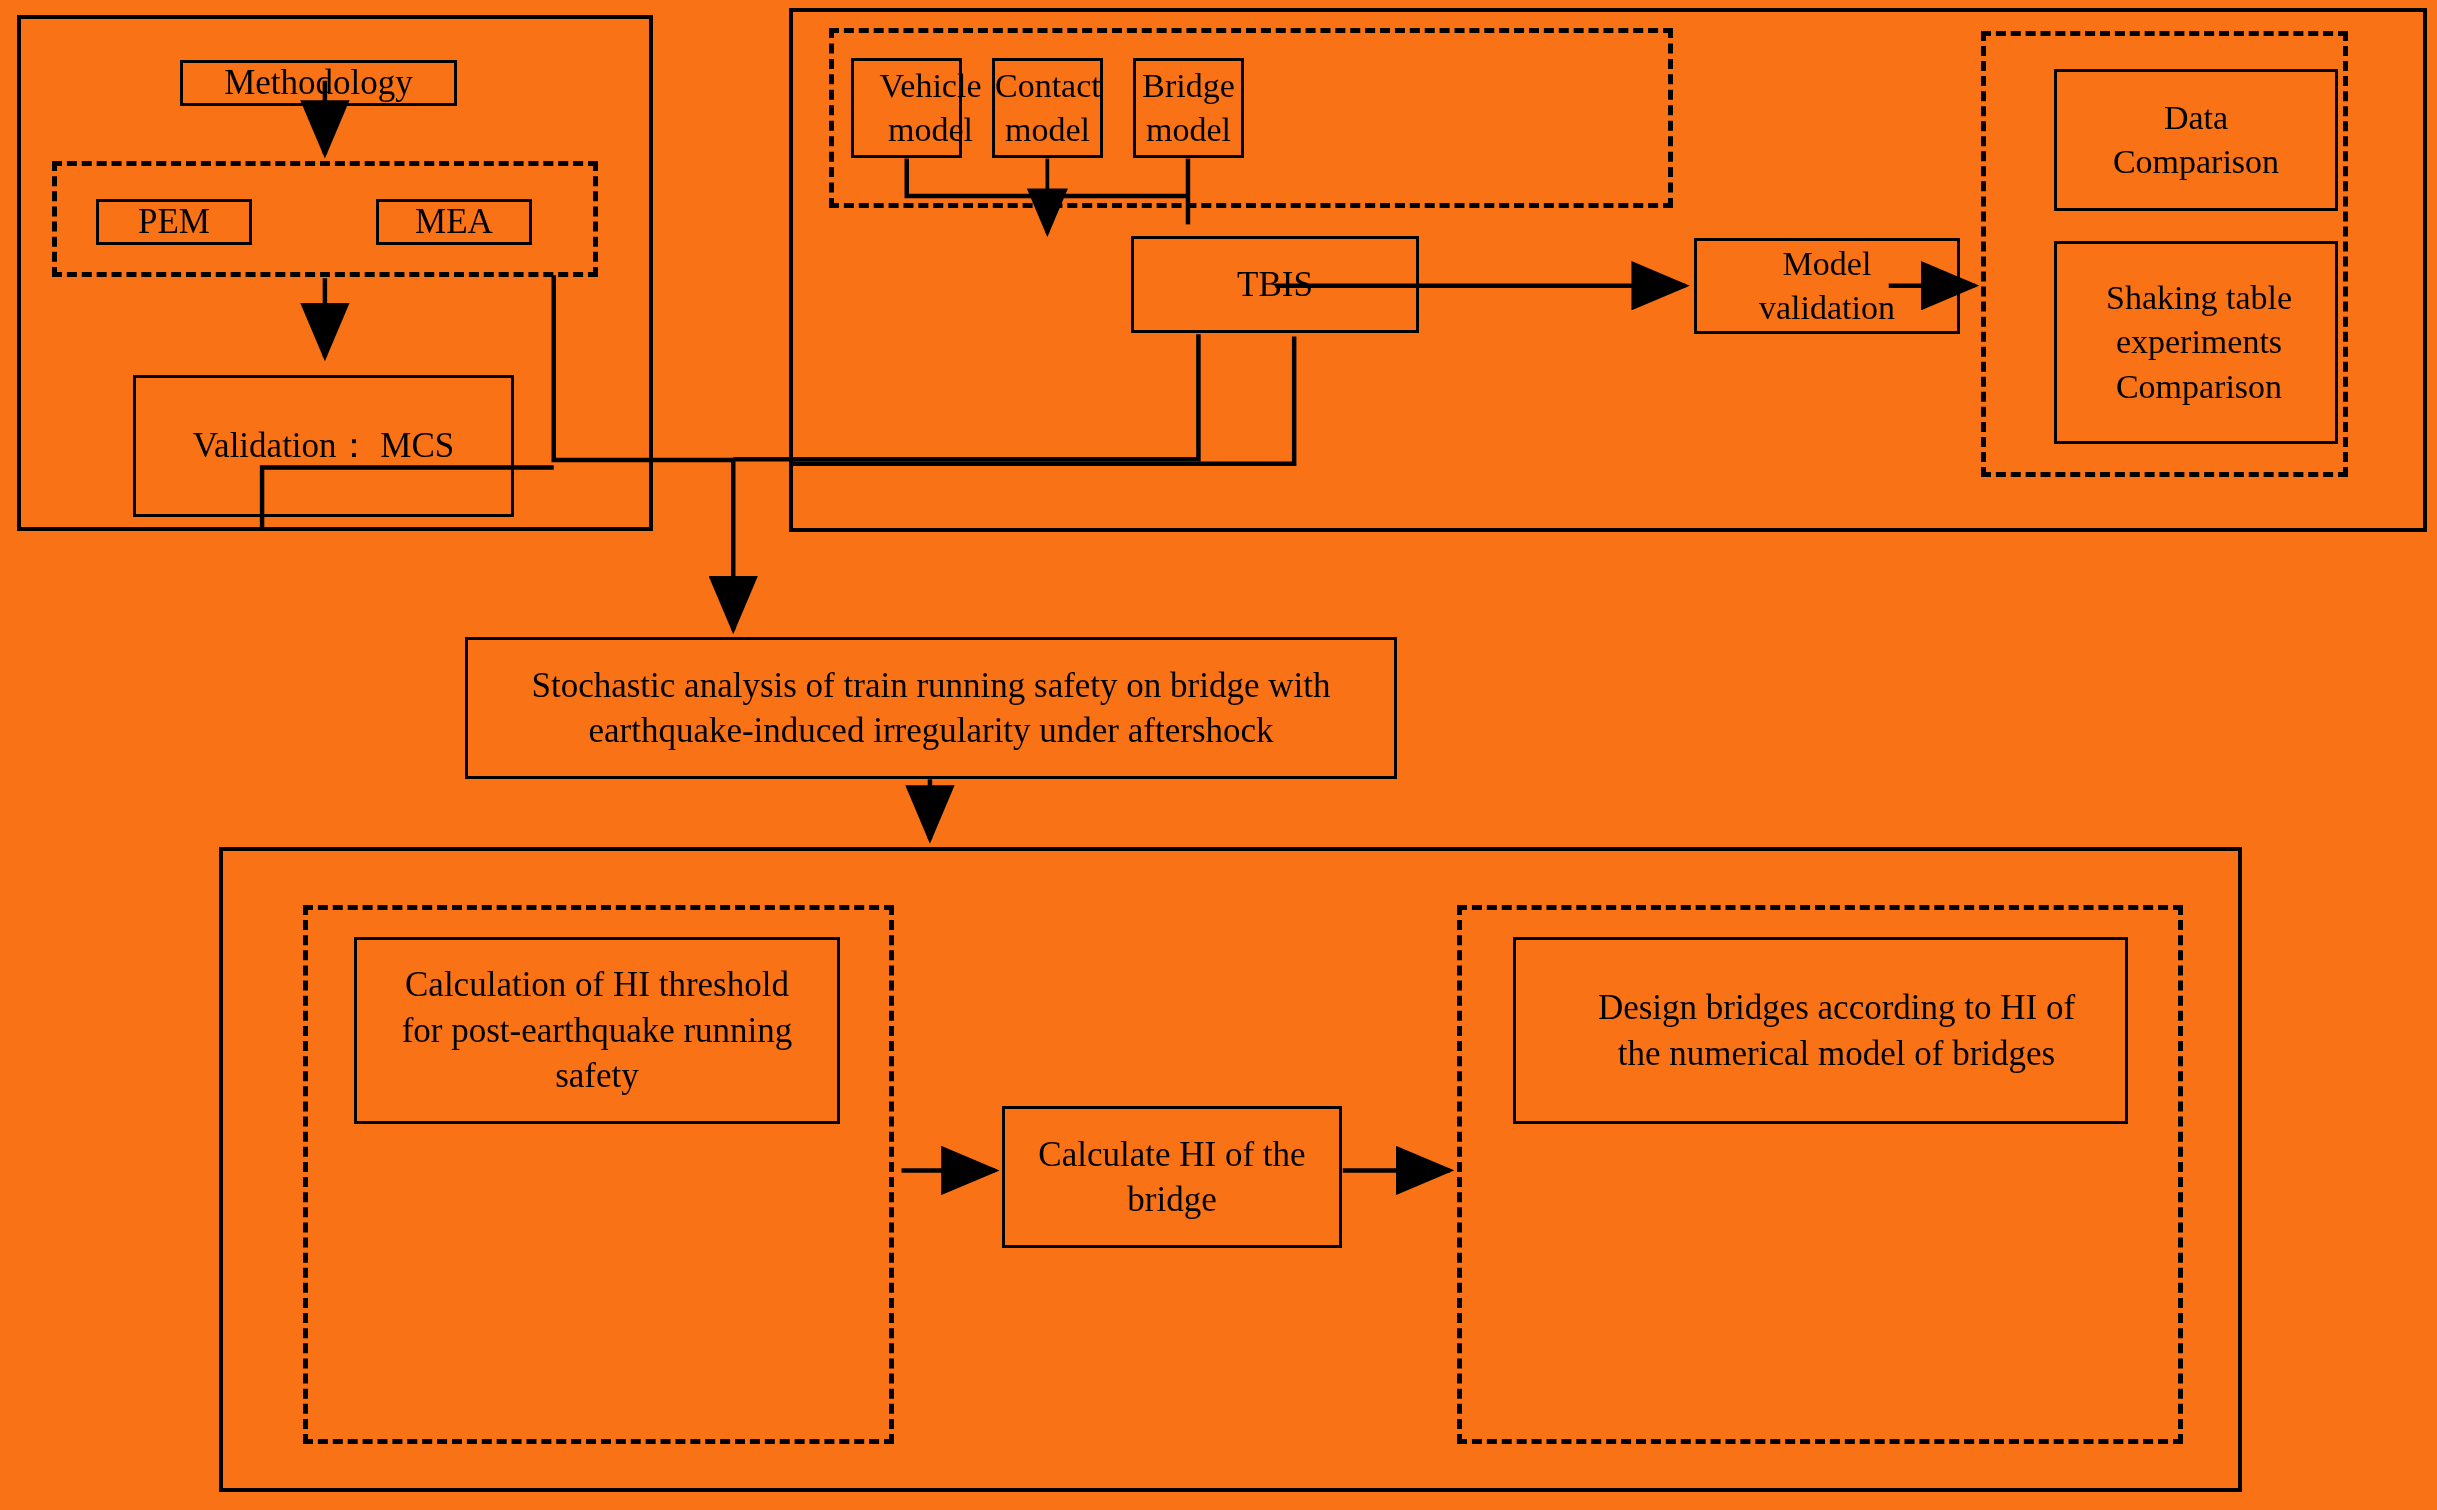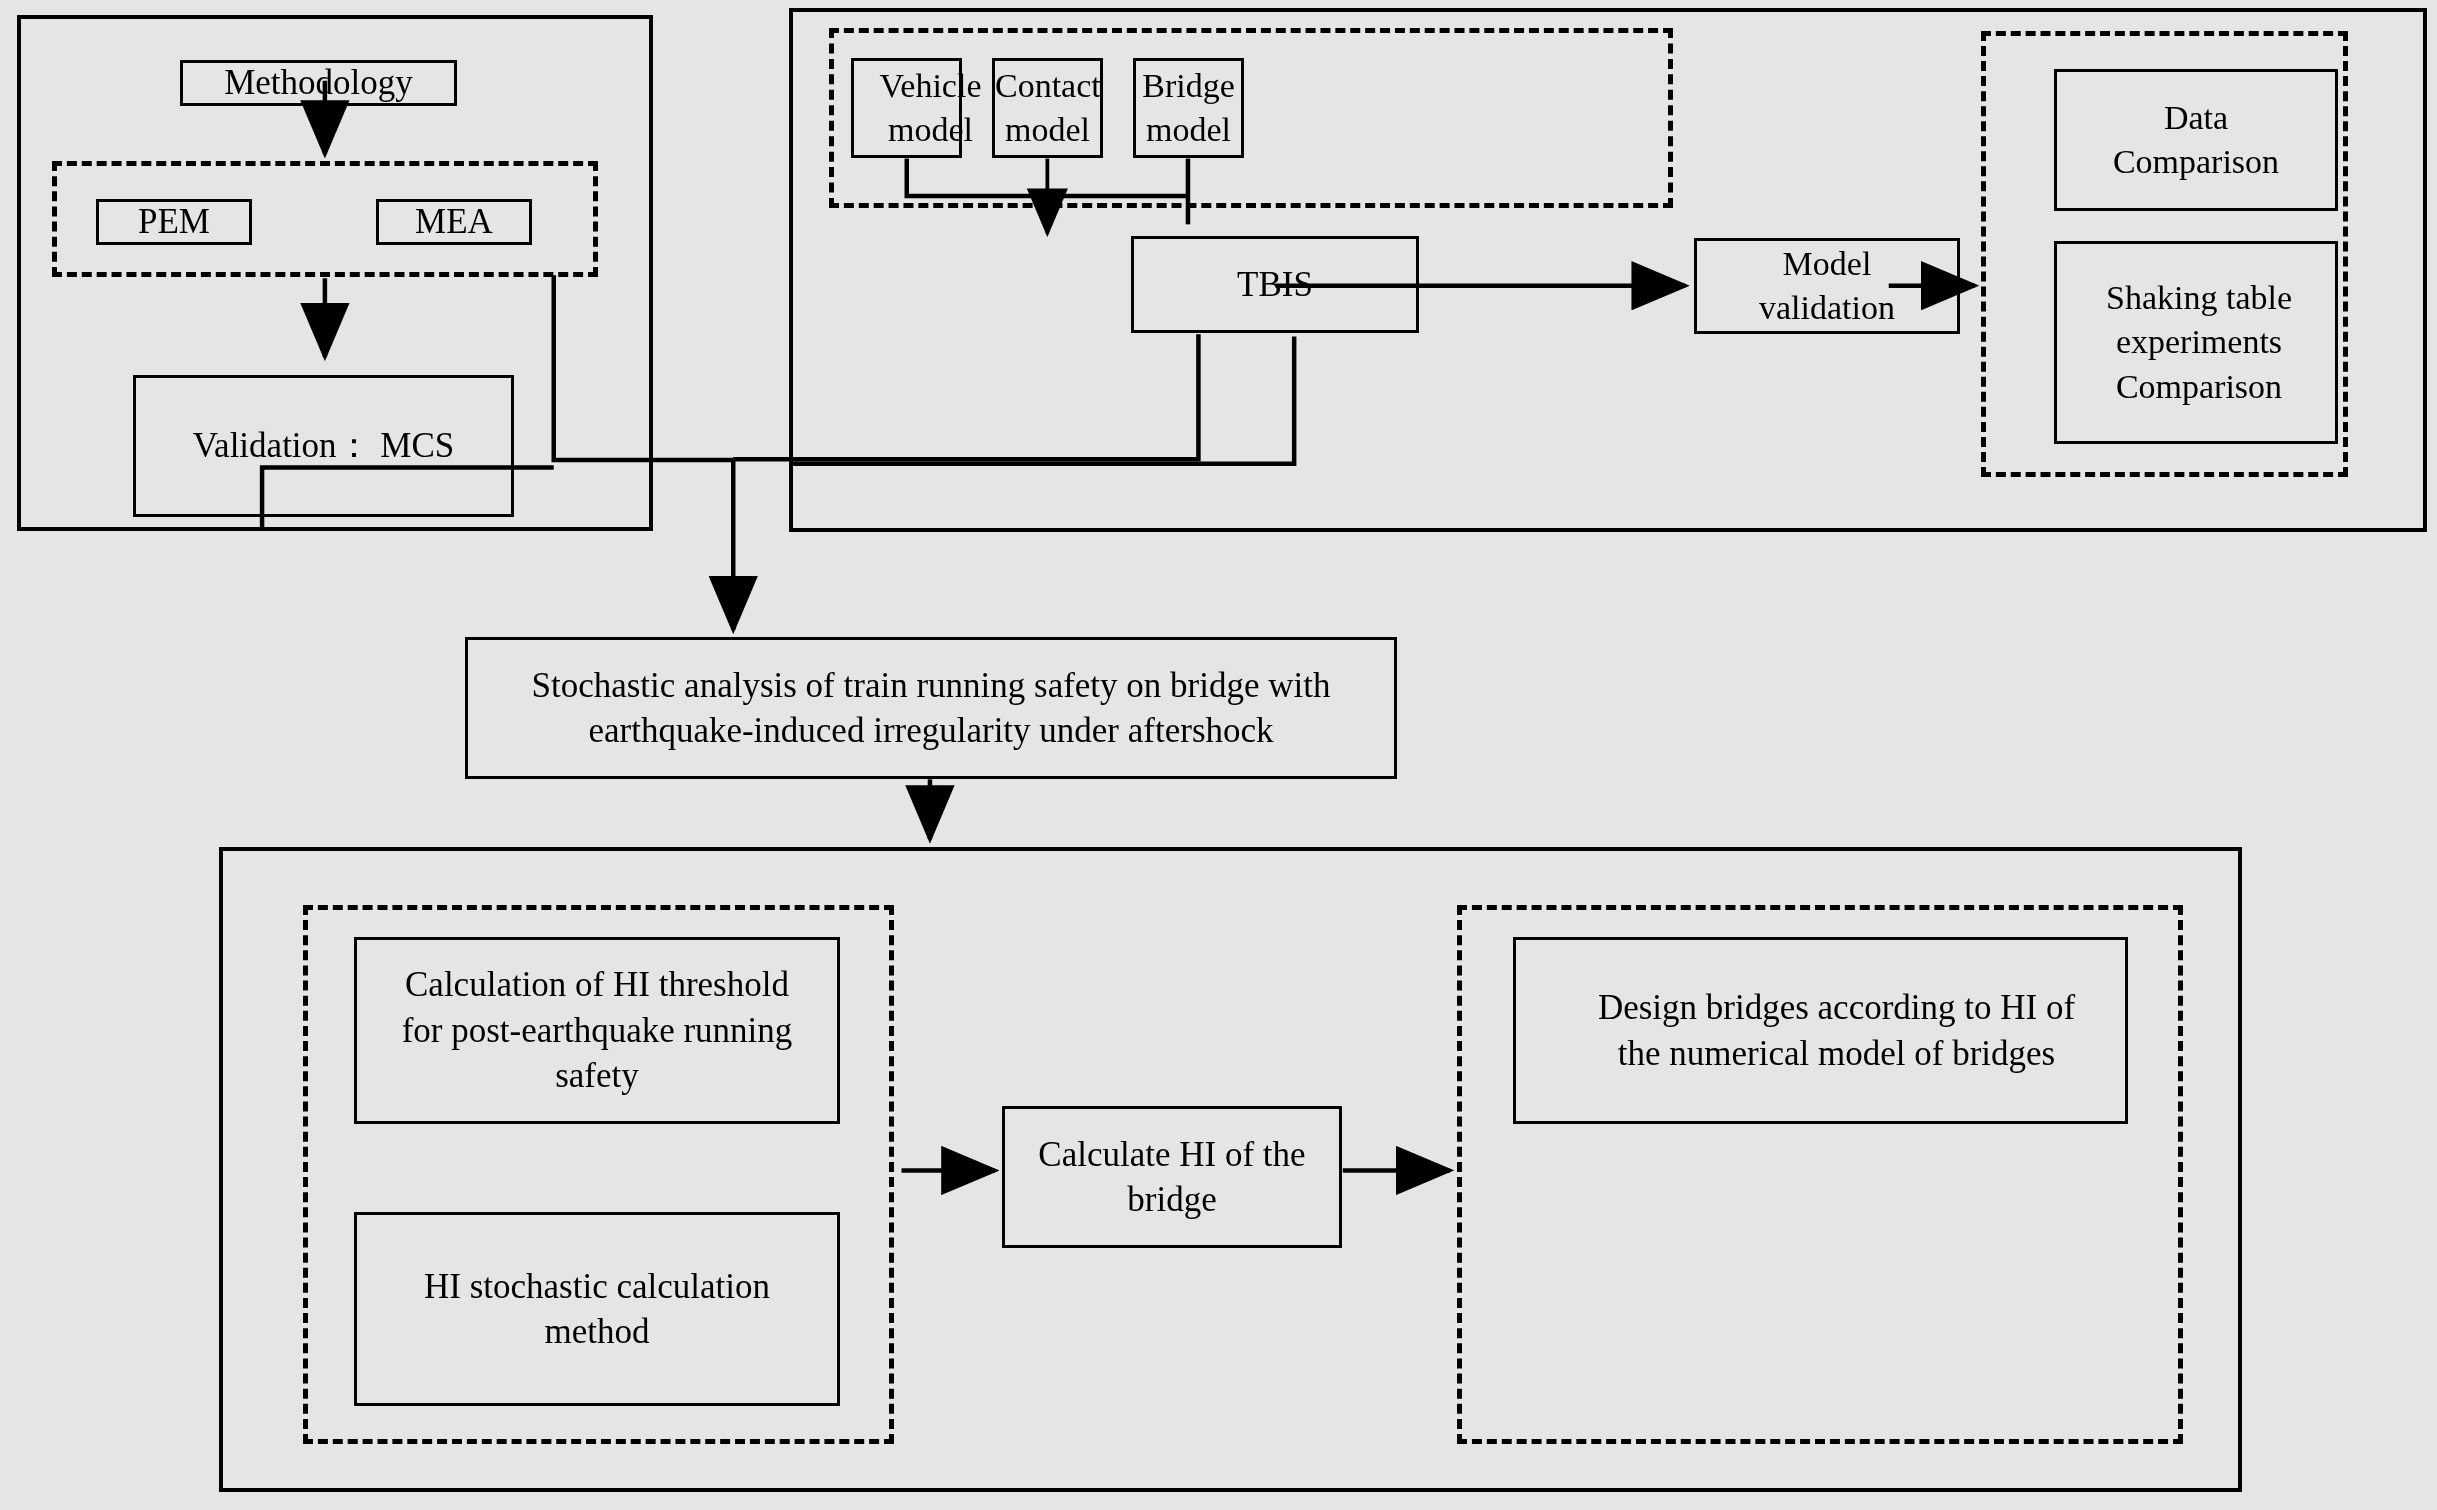--- a/index.html
+++ b/index.html
@@ -4,21 +4,21 @@
 <style>
   html, body {
     margin: 0;
     padding: 0;
     background: #ffffff;
   }
   #root {
     position: relative;
     width: 2438px;
     height: 1510px;
-    background: #e5e5e5;
+    background: #f97316;
     font-family: "Liberation Serif", "DejaVu Serif", serif;
     overflow: hidden;
   }
   svg.layer {
     position: absolute;
     left: 0;
     top: 0;
     width: 2438px;
     height: 1510px;
   }
@@ -168,24 +168,20 @@
     <span style="white-space:pre-line;">Stochastic analysis of train running safety on bridge with
 earthquake-induced irregularity under aftershock</span>
   </div>
 
   <div class="node fs-lg" style="left:354px; top:937px; width:486px; height:187px;">
     <span style="white-space:pre-line;">Calculation of HI threshold
 for post-earthquake running
 safety</span>
   </div>
 
-  <div class="node fs-lg" style="left:354px; top:1212px; width:486px; height:194px;">
-    <span style="white-space:pre-line;">HI stochastic calculation
-method</span>
-  </div>
 
   <div class="node fs-lg" style="left:1002px; top:1106px; width:340px; height:142px;">
     <span style="white-space:pre-line;">Calculate HI of the
 bridge</span>
   </div>
 
   <div class="node fs-lg" style="left:1513px; top:937px; width:615px; height:187px;">
     <span style="white-space:pre-line;margin-left:32px;">Design bridges according to  HI of
 the numerical model of bridges</span>
   </div>

